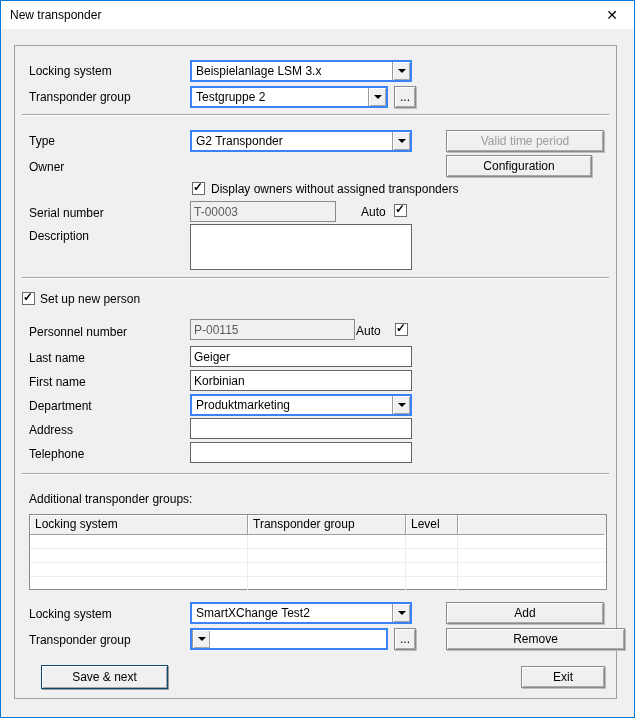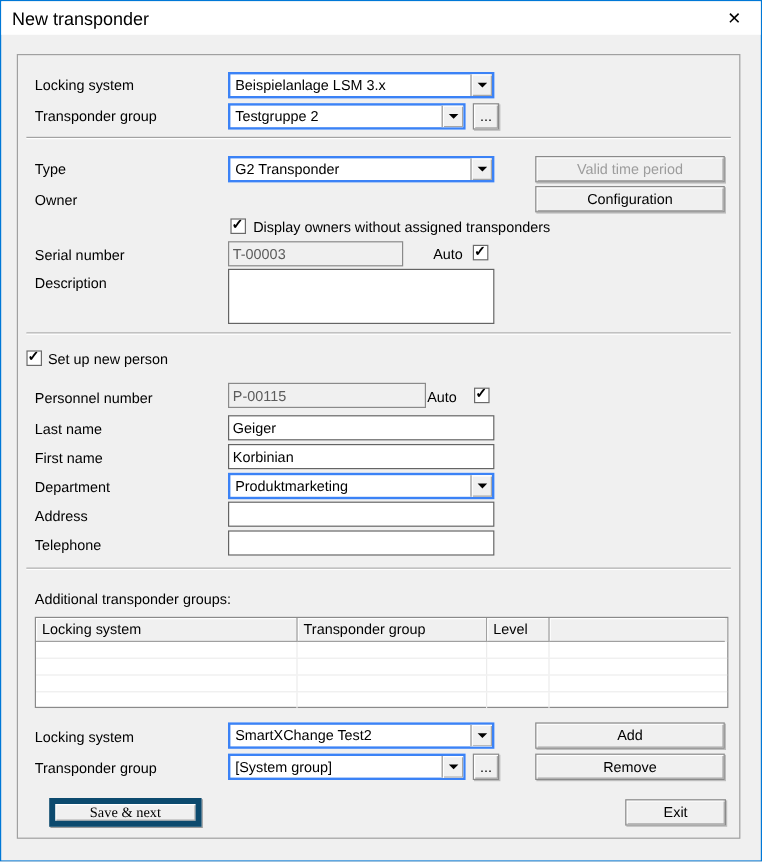--- a/index.html
+++ b/index.html
@@ -3,21 +3,21 @@
 <meta charset="utf-8">
 <style>
   html,body{margin:0;padding:0;background:#d7d7d7;}
   .win{
     position:relative;width:633px;height:716px;margin:0;
     background:#f0f0f0;border:1px solid #0078d7;
     font-family:"Liberation Sans",sans-serif;font-size:12px;color:#000;
     overflow:hidden;
   }
   .titlebar{position:absolute;left:0;top:0;width:100%;height:28px;background:#ffffff;}
-  .title{position:absolute;left:9px;top:7px;font-size:15px;color:#000;}
+  .title{position:absolute;left:9px;top:7px;font-size:12px;color:#000;}
   .close-btn{
     position:absolute;right:2px;top:0;width:40px;height:28px;
     display:flex;align-items:center;justify-content:center;
     font-size:14px;color:#000;cursor:default;
   }
   .groupbox{position:absolute;left:13px;top:44px;width:601px;height:652px;border:1px solid #a0a0a0;}
   .sep{position:absolute;left:21px;width:587px;height:0;border-top:1px solid #a3a3a3;border-bottom:1px solid #ffffff;}
   .lbl{position:absolute;white-space:nowrap;color:#000;}
   
   .tf{
@@ -47,21 +47,21 @@
   .combo.disabled .cbtn::after{border-top-color:#9f9f9f;}
   
   .btn{
     position:absolute;box-sizing:border-box;background:#f0f0f0;
     border:1px solid #8a8a8a;
     box-shadow:1px 1px 0 #bdbdbd,inset 1px 1px 0 #ffffff,inset -1px -1px 0 #a8a8a8;
     display:flex;align-items:center;justify-content:center;
     font-size:12px;color:#000;cursor:default;white-space:nowrap;
   }
   .btn.disabled{color:#9d9d9d;}
-  .btn.default{border:5px solid #0c4a6e;box-shadow:1px 1px 0 #9a9a9a,inset 1px 1px 0 #ffffff,inset -1px -1px 0 #a8a8a8;font-family:Liberation Serif, serif;}
+  .btn.default{border:1px solid #0c4a6e;box-shadow:1px 1px 0 #9a9a9a,inset 1px 1px 0 #ffffff,inset -1px -1px 0 #a8a8a8;}
   
   .chk{
     position:absolute;width:13px;height:13px;box-sizing:border-box;
     background:#fff;border:1px solid #6a6a6a;
   }
   .chk.checked::after{
     content:"\2713";position:absolute;left:0px;top:-2px;
     font-size:12px;font-weight:bold;color:#000;line-height:13px;
   }
   
@@ -107,21 +107,21 @@
   <div class="btn" style="left:393px;top:85px;width:22px;height:22px">...</div>
 
   <div class="lbl" style="left:28px;top:133px">Type</div>
   <div class="combo" style="left:189px;top:129px;width:222px">
     <span class="ctext">G2 Transponder</span>
     <span class="cbtn"></span>
   </div>
   <div class="btn disabled" style="left:445px;top:129px;width:158px;height:22px">Valid time period</div>
 
   <div class="lbl" style="left:28px;top:159px">Owner</div>
-  <div class="btn" style="left:445px;top:154px;width:158px;height:22px">Configuration</div>
+  <div class="btn" style="left:445px;top:154px;width:146px;height:22px">Configuration</div>
 
   <div class="chk checked" style="left:191px;top:181px"></div>
   <div class="lbl" style="left:210px;top:181px">Display owners without assigned transponders</div>
 
   <div class="lbl" style="left:28px;top:205px">Serial number</div>
   <input class="tf disabled" style="left: 189px; top: 200px; width: 146px;" readonly="" value="T-00003">
   <div class="lbl" style="left:360px;top:204px">Auto</div>
   <div class="chk checked" style="left:393px;top:203px"></div>
 
   <div class="lbl" style="left:28px;top:228px">Description</div>
@@ -192,22 +192,21 @@
 
   <div class="lbl" style="left:28px;top:606px">Locking system</div>
   <div class="combo" style="left:189px;top:601px;width:222px">
     <span class="ctext">SmartXChange Test2</span>
     <span class="cbtn"></span>
   </div>
   <div class="btn" style="left:445px;top:601px;width:158px;height:22px">Add</div>
 
   <div class="lbl" style="left:28px;top:632px">Transponder group</div>
   <div class="combo" style="left:189px;top:627px;width:198px">
-    <span class="ctext">[System group]</span>
     <span class="cbtn"></span>
   </div>
   <div class="btn" style="left:393px;top:627px;width:22px;height:22px">...</div>
-  <div class="btn" style="left:445px;top:627px;width:158px;height:22px">Remove</div>
+  <div class="btn" style="left:445px;top:627px;width:179px;height:22px">Remove</div>
 
   <div class="btn default" style="left:40px;top:664px;width:127px;height:24px">Save &amp; next</div>
   <div class="btn" style="left:520px;top:665px;width:84px;height:22px">Exit</div>
 
 </div>
 
 </body></html>

